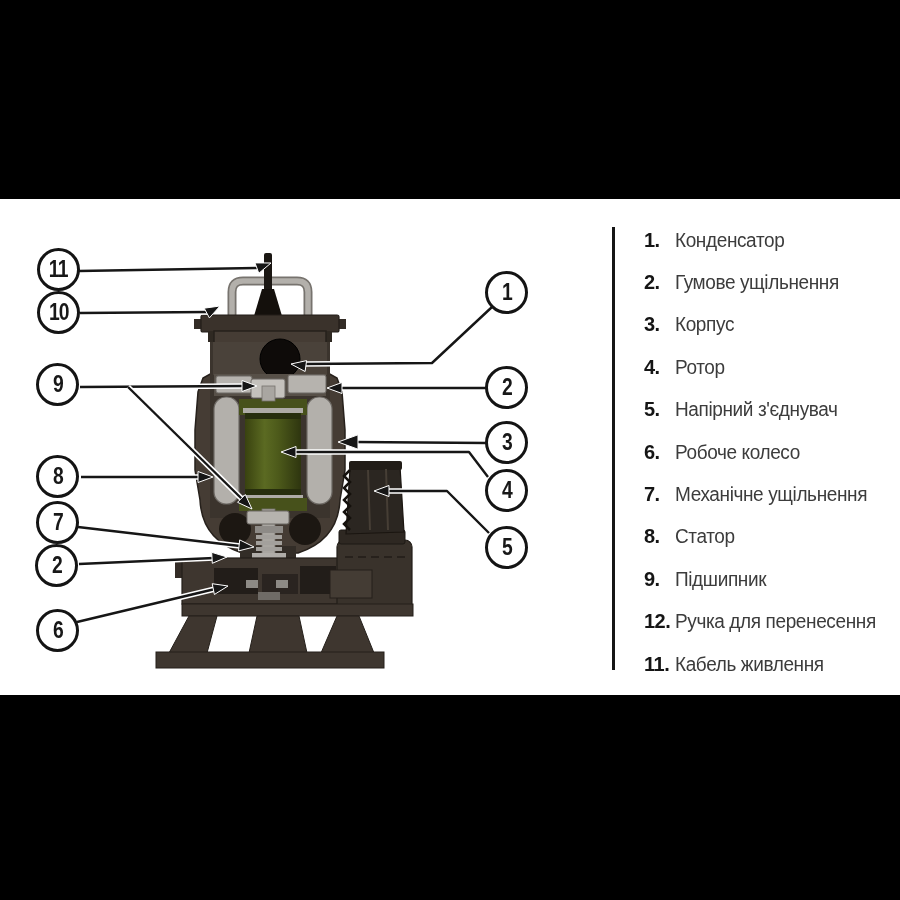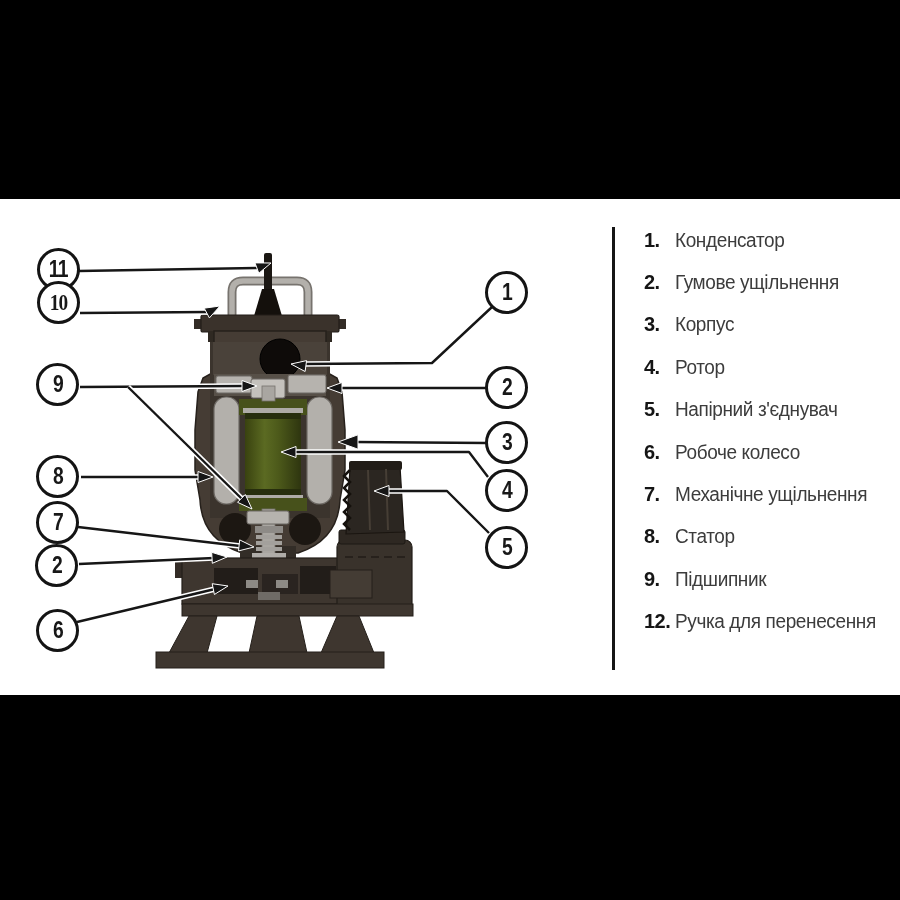--- a/index.html
+++ b/index.html
@@ -217,21 +217,21 @@
 
       <g>
         <path d="M489,533 L447,491 L388,491" stroke="#fff" stroke-width="5.5"></path>
         <path d="M489,533 L447,491 L388,491" stroke="#161616" stroke-width="2.4"></path>
         <polygon points="374,491 389,485.5 389,496.5" fill="#161616" stroke="#fff" stroke-width="1"></polygon>
       </g>
     </g>
   </svg>
 
   <div class="co" style="left:37px;top:248px;"><span>11</span></div>
-  <div class="co" style="left:37px;top:281px;font-family:Liberation Serif, serif;"><span>10</span></div>
+  <div class="co" style="left:37px;top:291px;"><span>10</span></div>
   <div class="co" style="left:36px;top:363px;"><span>9</span></div>
   <div class="co" style="left:36px;top:455px;"><span>8</span></div>
   <div class="co" style="left:36px;top:501px;"><span>7</span></div>
   <div class="co" style="left:35px;top:544px;"><span>2</span></div>
   <div class="co" style="left:36px;top:609px;"><span>6</span></div>
 
   <div class="co" style="left:485px;top:271px;"><span>1</span></div>
   <div class="co" style="left:485px;top:366px;"><span>2</span></div>
   <div class="co" style="left:485px;top:421px;"><span>3</span></div>
   <div class="co" style="left:485px;top:469px;"><span>4</span></div>
@@ -273,17 +273,21 @@
         <span class="llab">Статор</span>
       </div>
     <div class="lrow">
         <span class="lnum">9.</span>
         <span class="llab">Підшипник</span>
       </div>
     <div class="lrow">
         <span class="lnum">12.</span>
         <span class="llab">Ручка для перенесення</span>
       </div>
+    <div class="lrow">
+        <span class="lnum">11.</span>
+        <span class="llab">Кабель живлення</span>
+      </div>
   </div>
 
   <div class="bar" id="bar-top"></div>
   <div class="bar" id="bar-bottom"></div>
 </div>
 
 </body></html>

